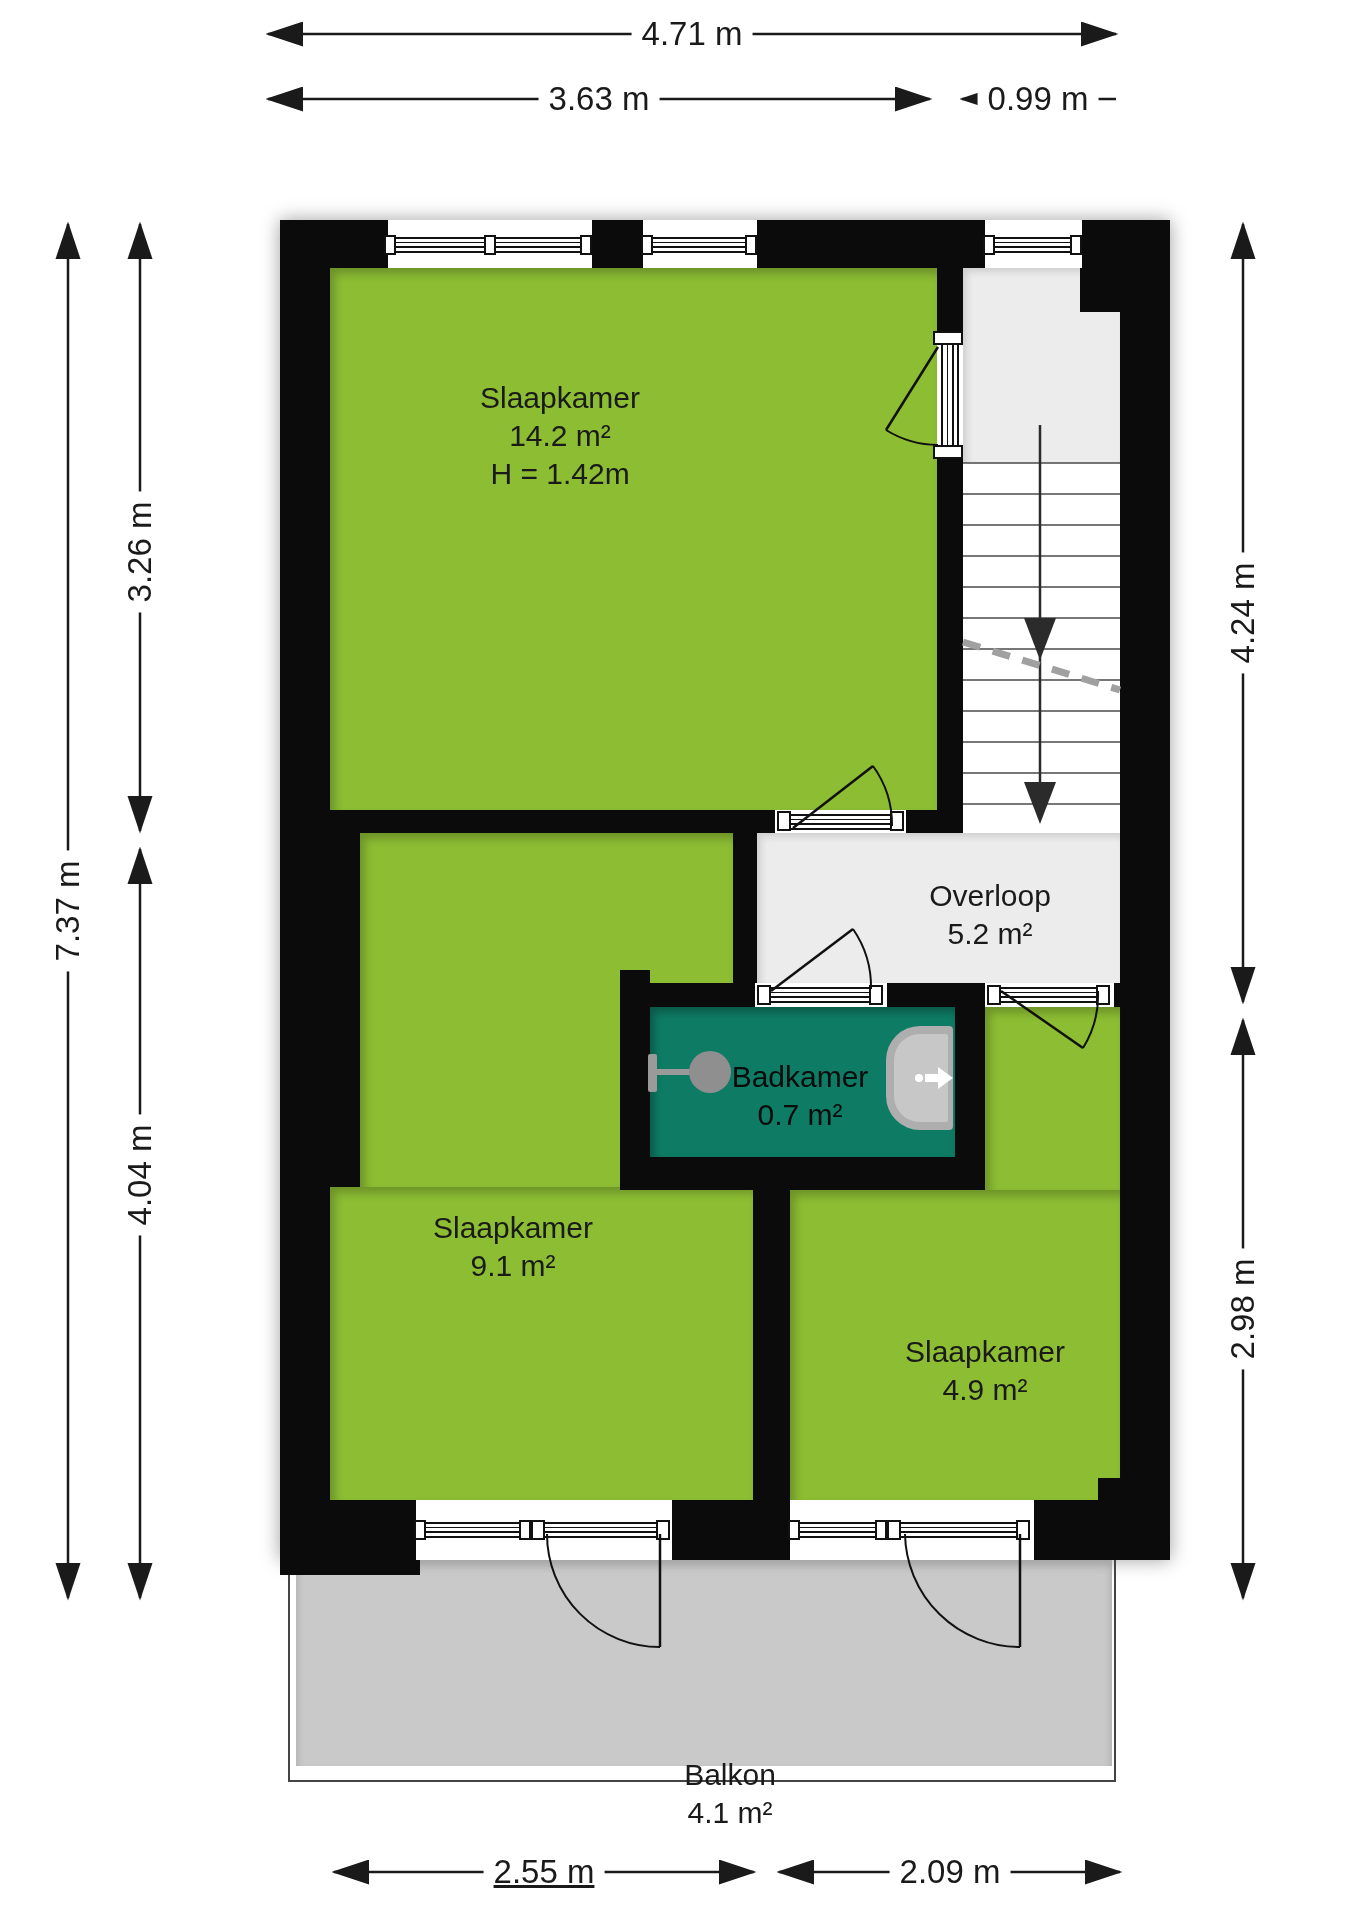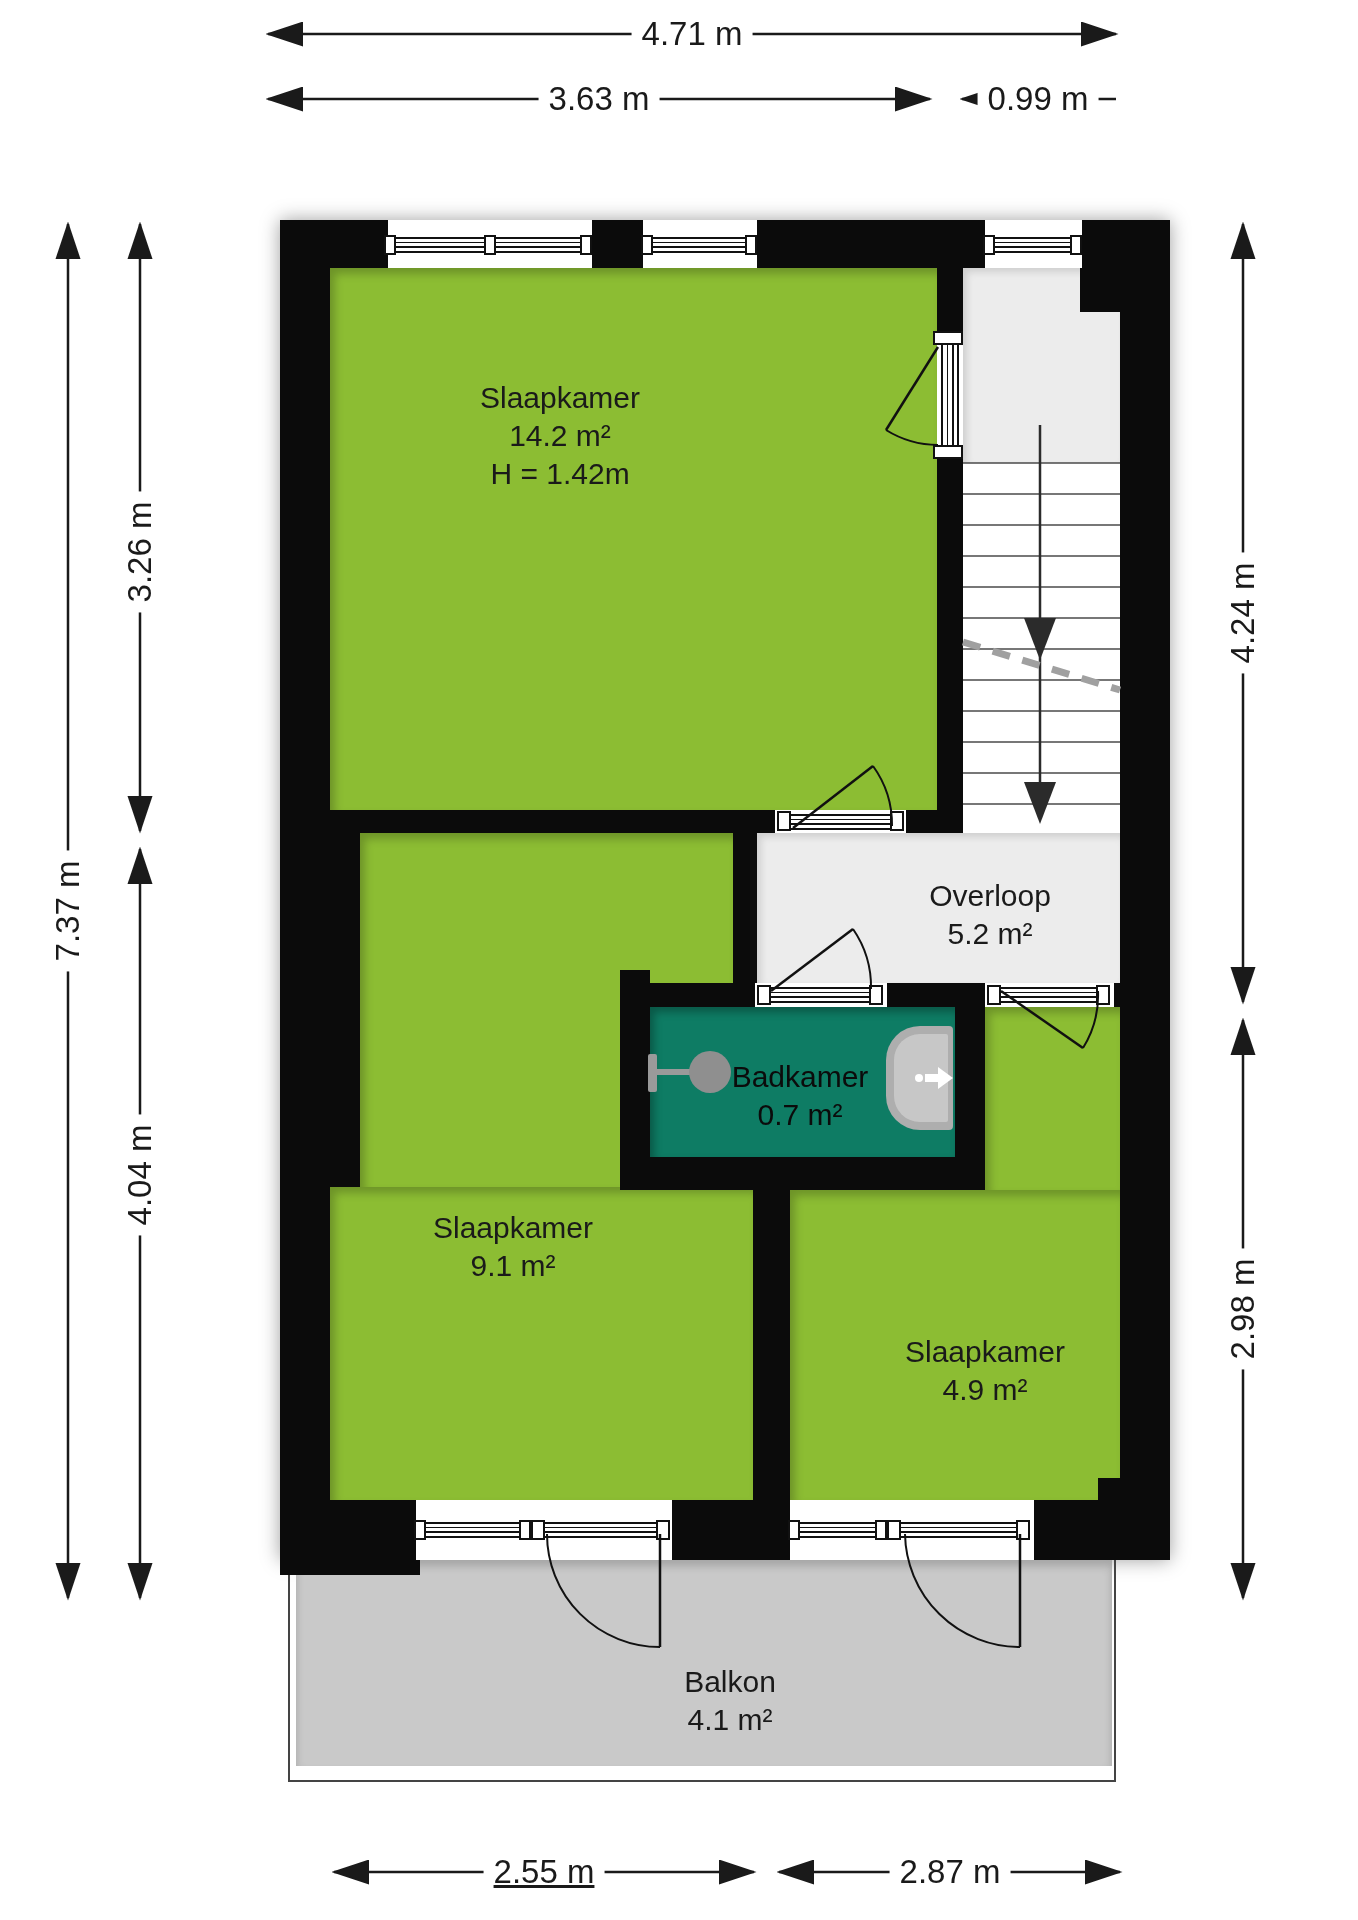--- a/index.html
+++ b/index.html
@@ -221,29 +221,29 @@
     <div>0.7 m²</div>
   </div>
   <div class="abs rlabel" style="left:513px;top:1247px;">
     <div>Slaapkamer</div>
     <div>9.1 m²</div>
   </div>
   <div class="abs rlabel" style="left:985px;top:1371px;">
     <div>Slaapkamer</div>
     <div>4.9 m²</div>
   </div>
-  <div class="abs rlabel" style="left:730px;top:1701px;">
+  <div class="abs rlabel" style="left:730px;top:1794px;">
     <div>Balkon</div>
     <div>4.1 m²</div>
   </div>
 
   <div class="abs dlabel" style="left:692px;top:34px;">4.71 m</div>
   <div class="abs dlabel" style="left:599px;top:99px;">3.63 m</div>
   <div class="abs dlabel" style="left:1038px;top:99px;">0.99 m</div>
   <div class="abs dlabel rot" style="left:68px;top:911px;">7.37 m</div>
   <div class="abs dlabel rot" style="left:140px;top:552px;">3.26 m</div>
   <div class="abs dlabel rot" style="left:140px;top:1175px;">4.04 m</div>
   <div class="abs dlabel rot" style="left:1243px;top:613px;">4.24 m</div>
   <div class="abs dlabel rot" style="left:1243px;top:1309px;">2.98 m</div>
   <div class="abs dlabel" style="left:544px;top:1872px;text-decoration:underline;">2.55 m</div>
-  <div class="abs dlabel" style="left:950px;top:1872px;">2.87 m</div>
+  <div class="abs dlabel" style="left:950px;top:1872px;">2.09 m</div>
 
 </div>
 
 </body></html>

